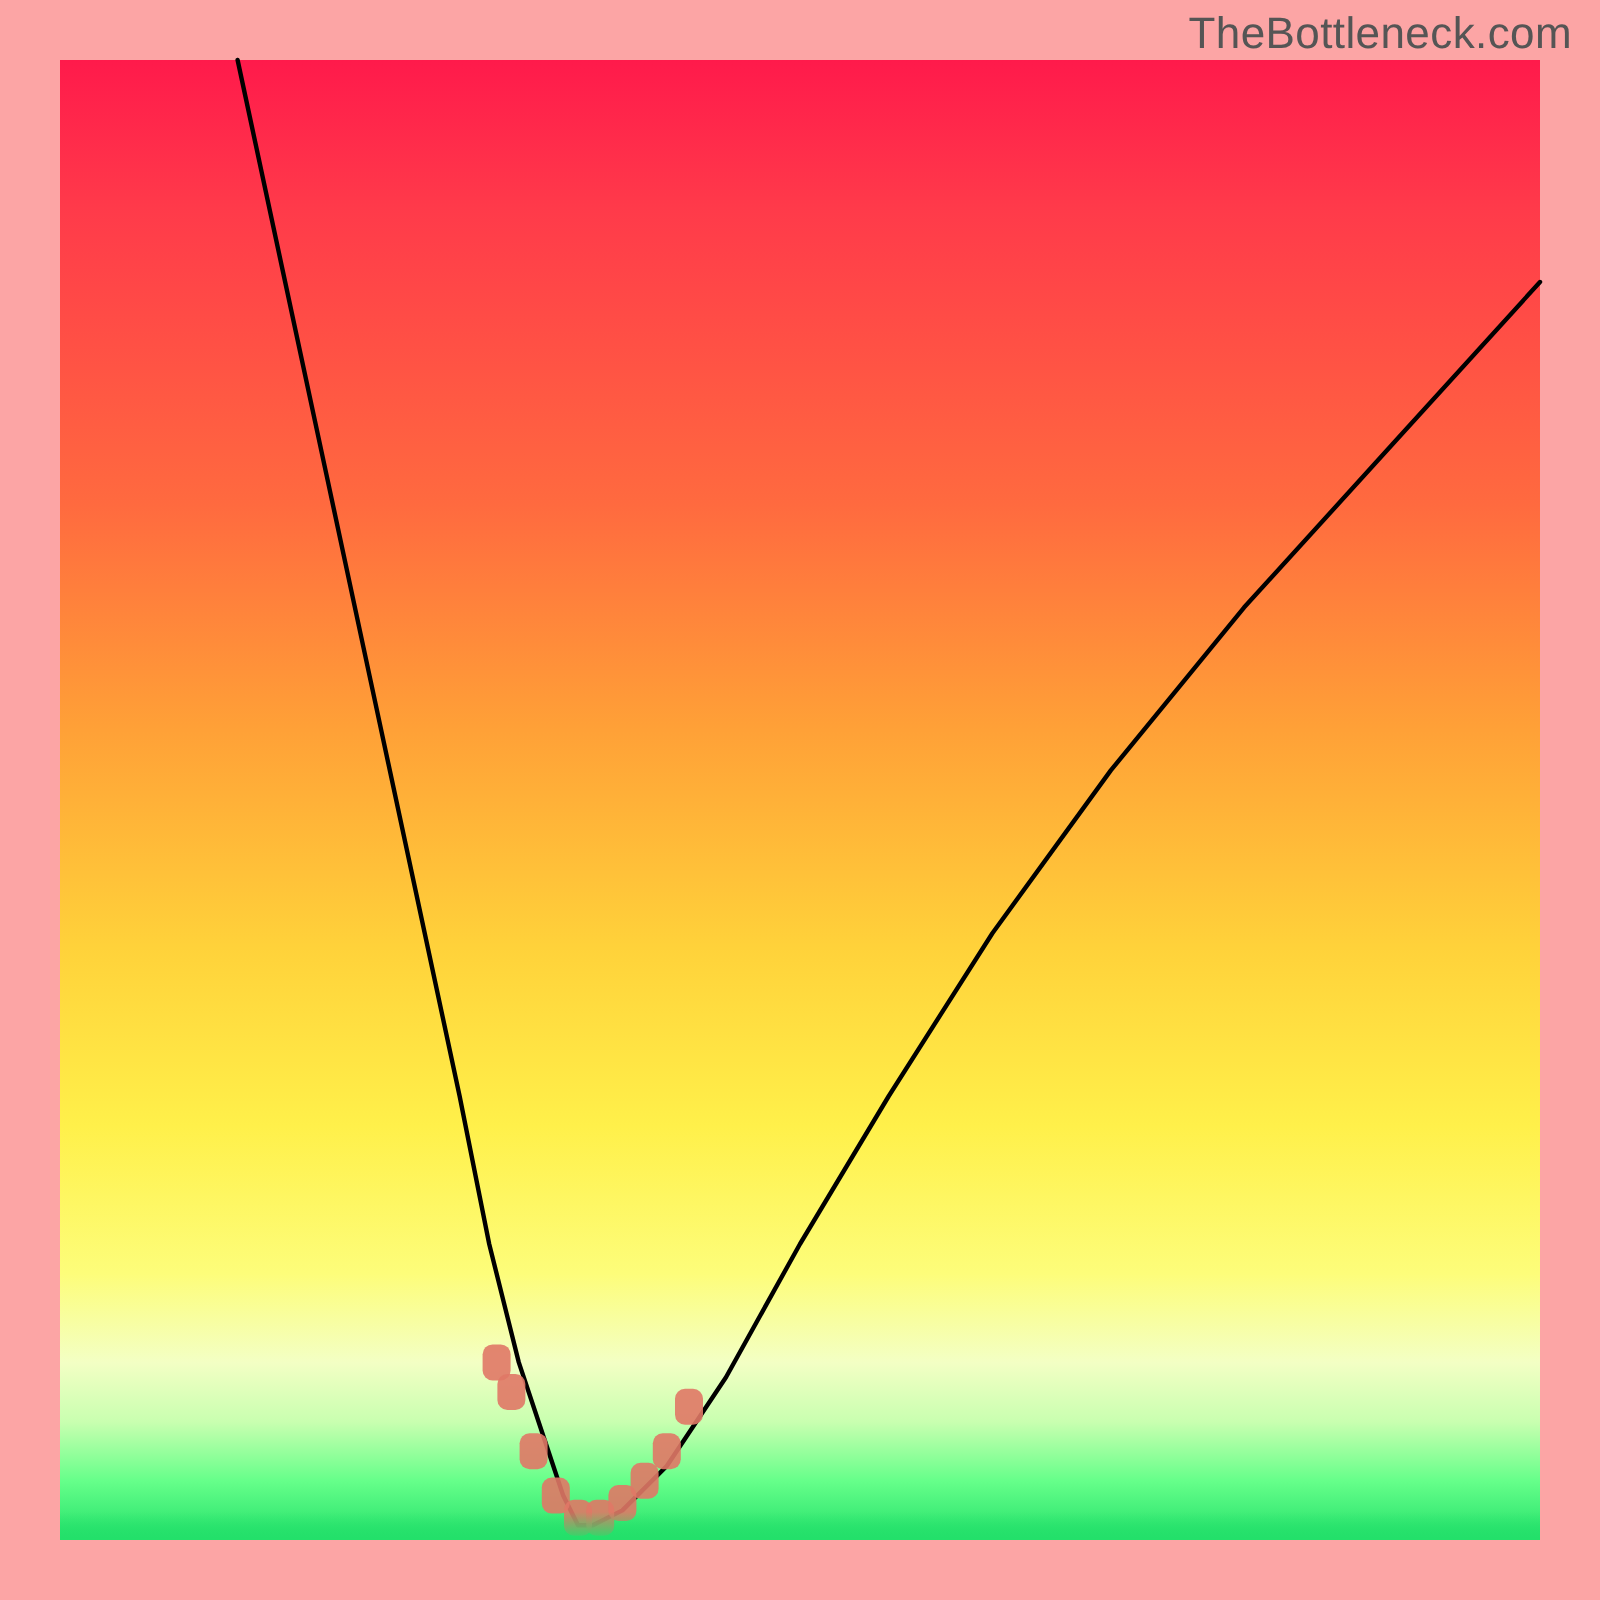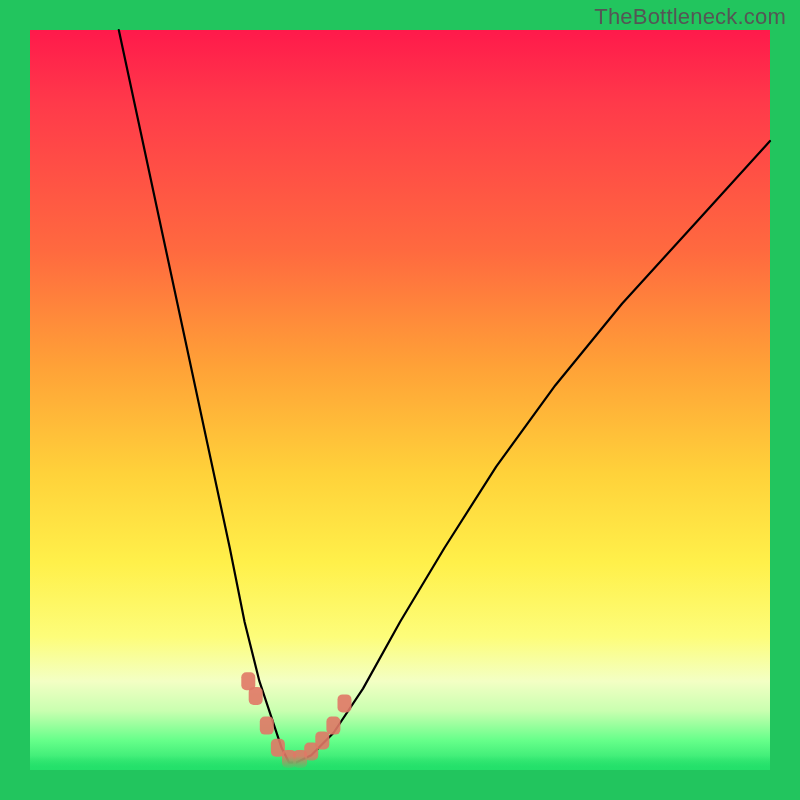--- a/index.html
+++ b/index.html
@@ -10,21 +10,21 @@
     background: #000;
     overflow: hidden;
     font-family: Arial, Helvetica, sans-serif;
   }
   .frame {
     position: absolute;
     top: 0;
     left: 0;
     width: 800px;
     height: 800px;
-    background: #22c55e;
+    background: #fca5a5;
   }
   .plot {
     position: absolute;
     top: 30px;
     left: 30px;
     width: 740px;
     height: 740px;
     
     background: linear-gradient(
       to bottom,

